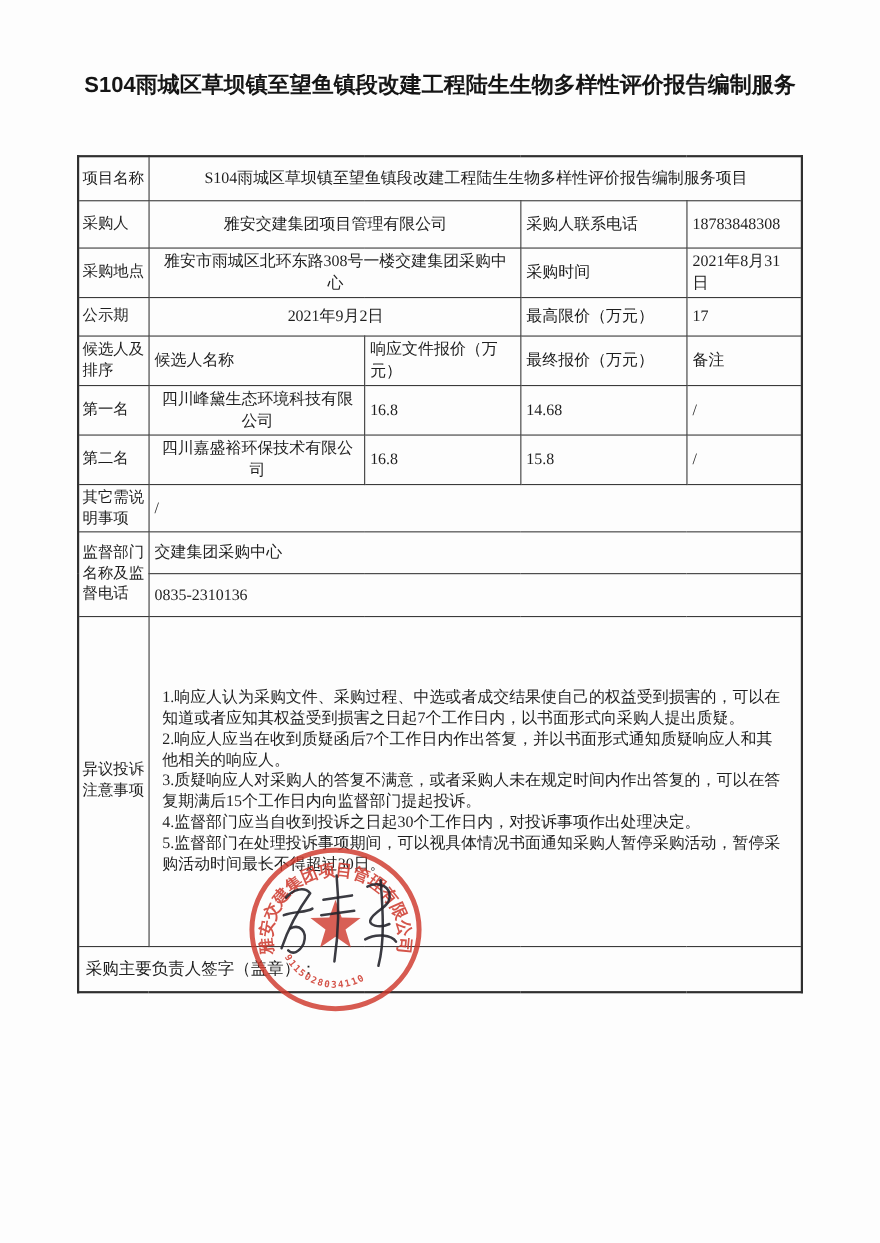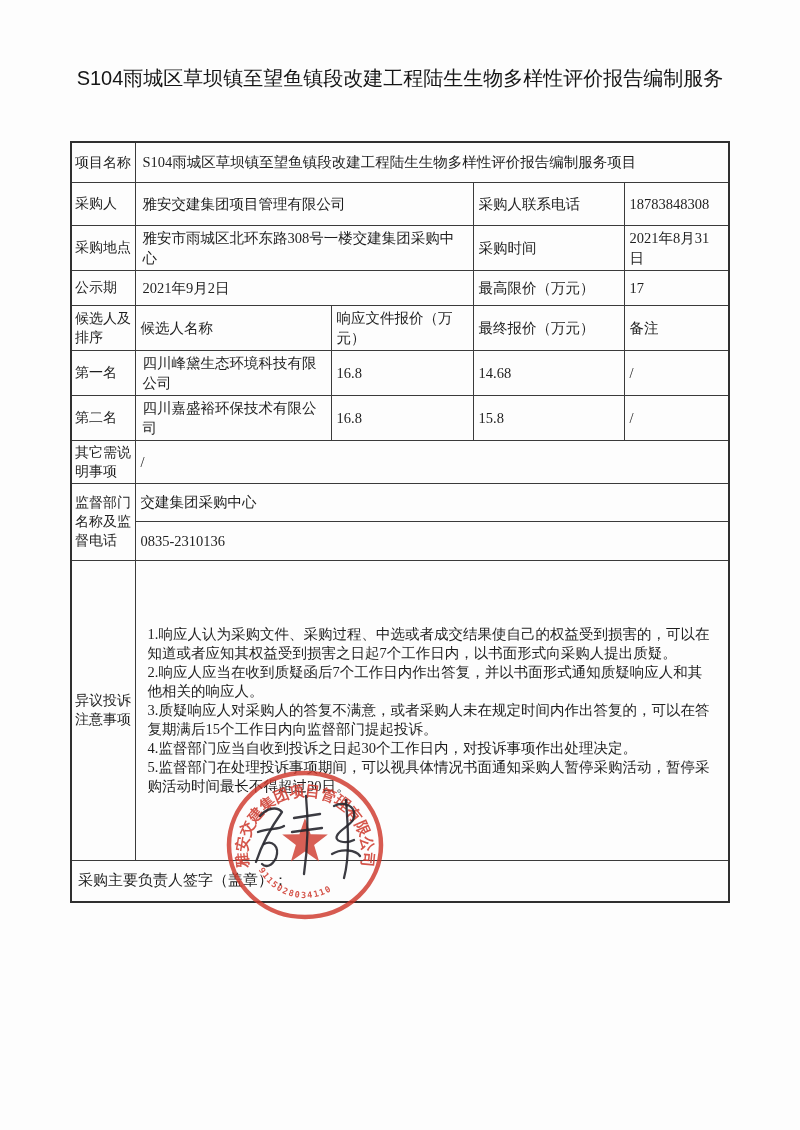--- a/index.html
+++ b/index.html
@@ -9,40 +9,40 @@
     background: #fdfdfd;
     font-family: "Liberation Serif", "DejaVu Serif", serif;
     color: #1e1e1e;
     position: relative;
     overflow: hidden;
   }
   .doc-title {
     position: absolute; top: 64px; left: 0; width: 800px;
     text-align: center;
     font-family: "Liberation Sans", "DejaVu Sans", sans-serif;
-    font-weight: 400; font-size: 20px; line-height: 28px;
+    font-weight: 700; font-size: 20px; line-height: 28px;
     color: #151515;
   }
   table.main {
     position: absolute; left: 70px; top: 141px;
     width: 658px;
     border-collapse: collapse;
     table-layout: fixed;
     border: 2px solid #303030;
   }
   td {
     border: 1px solid #3b3b3b;
     vertical-align: middle;
     font-size: 14.5px;
     padding: 2px 5px;
     word-break: break-all;
   }
   td.lbl  { text-align: left;  font-size: 14px; padding: 2px 3px; line-height: 19px; }
   td.lblc { font-size: 14px; padding: 2px 3px; line-height: 19px; }
-  td.lft  { text-align: left;  padding-left: 7px; line-height: 20px; }
+  td.lft  { text-align: center;  padding-left: 7px; line-height: 20px; }
   td.ctr  { line-height: 20px; }
   td.objection-cell { padding: 10px 12px; }
   .objection-item { font-size: 14.5px; line-height: 19px; text-align: left; }
   td.sign-cell { font-size: 15px; padding-left: 6px; }
   .seal-wrap {
     position: absolute; left: 222px; top: 766px;
     width: 166px; height: 158px;
     pointer-events: none;
   }
   .seal-ring   { stroke: #ce372b; fill: none; stroke-width: 4.5; opacity: .82; }

